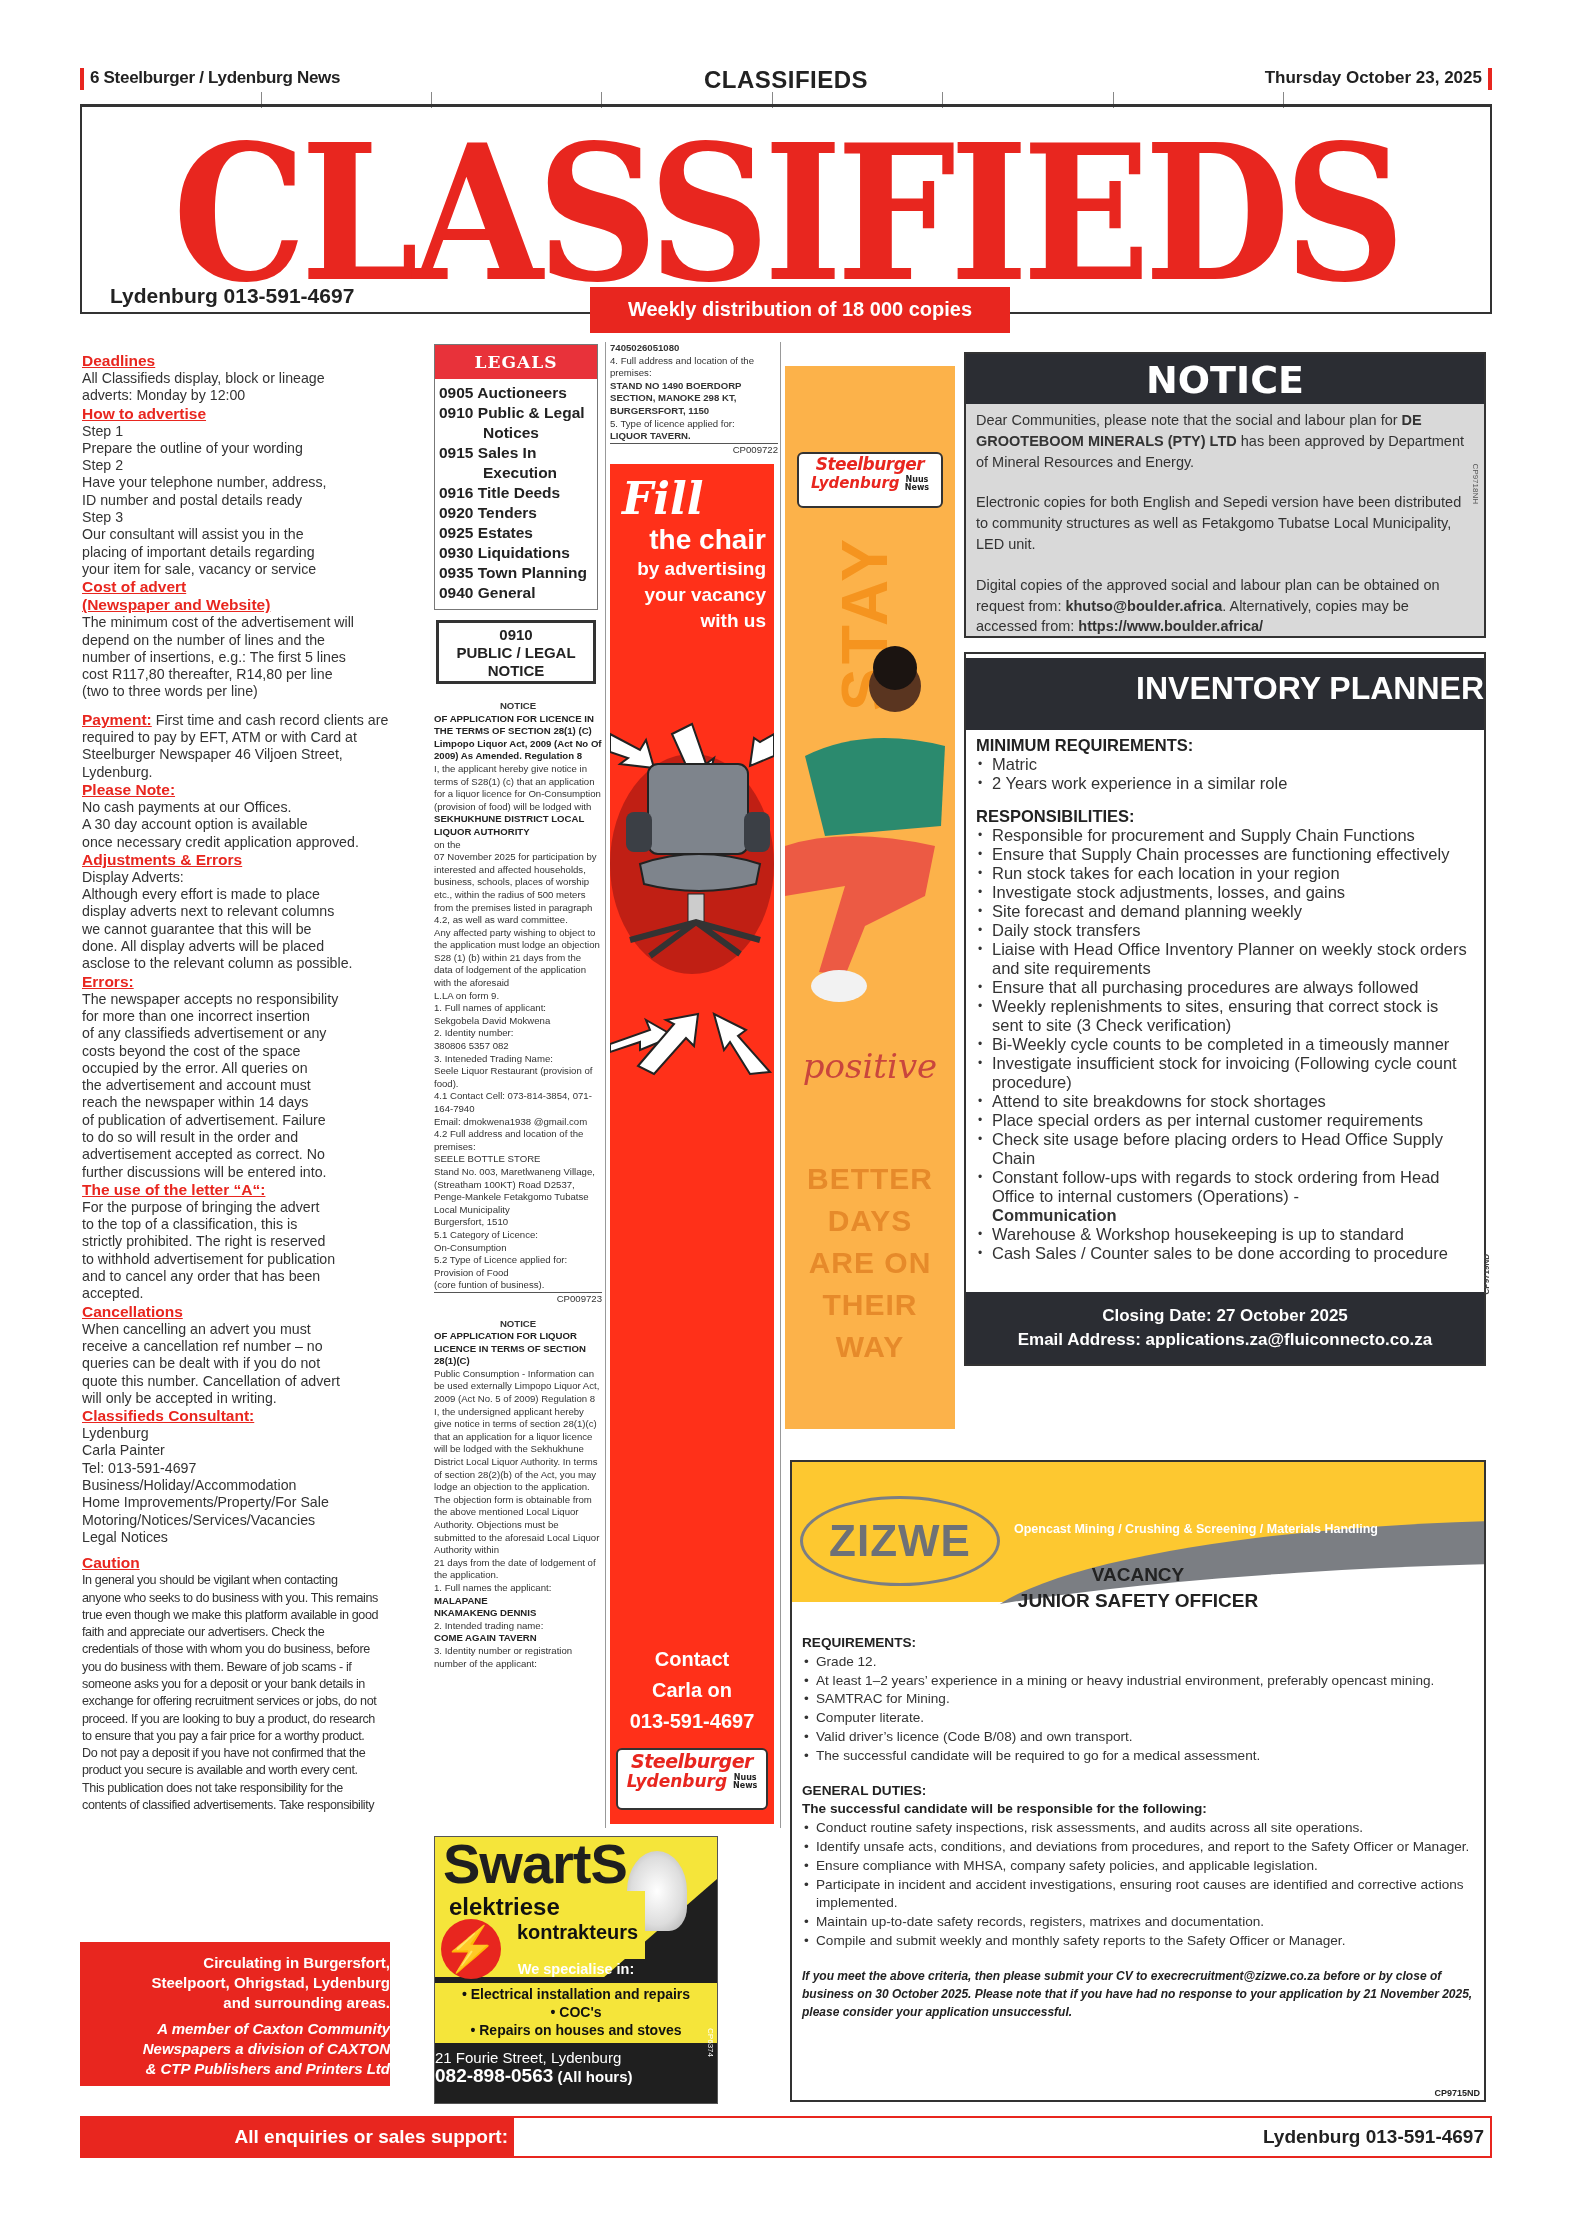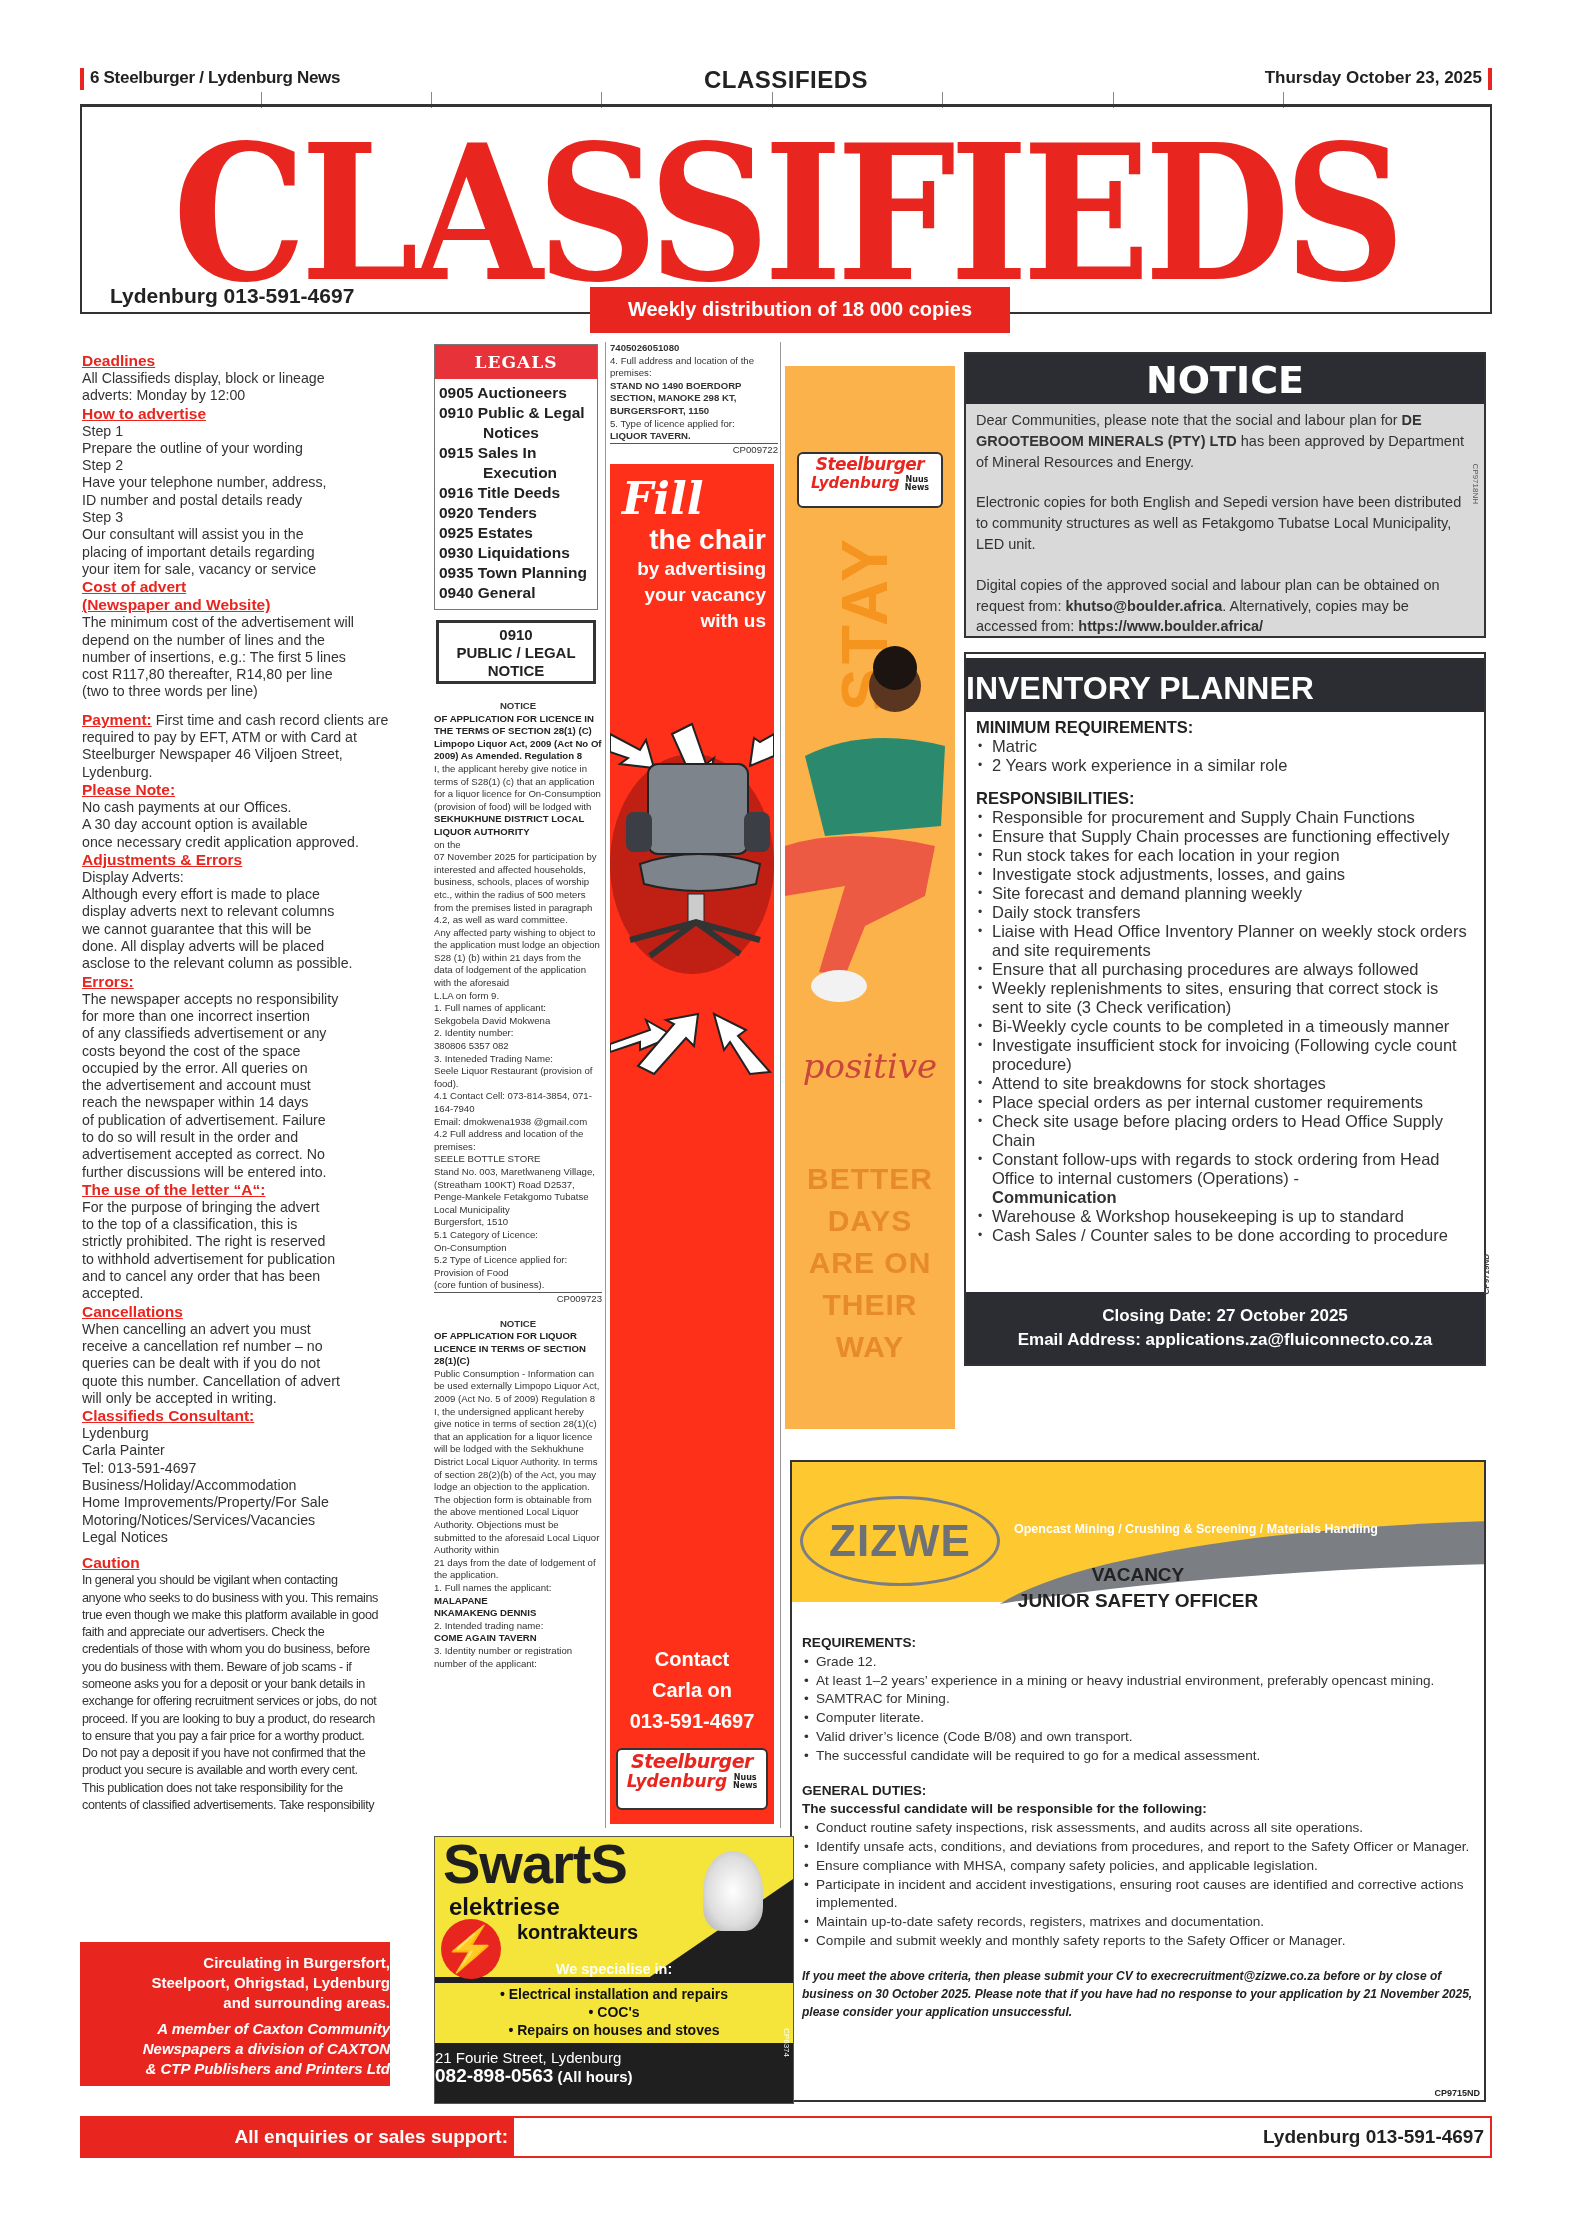--- a/index.html
+++ b/index.html
@@ -59,21 +59,21 @@
 #stayad .pos{position:absolute;left:0;right:0;top:680px;text-align:center;color:#c9463d;font-family:"DejaVu Serif",serif;font-style:italic;font-size:34px}
 #stayad .better{position:absolute;left:0;right:0;top:792px;text-align:center;color:#e68a2a;font-weight:bold;font-size:30px;line-height:42px;letter-spacing:1px}
 
 #noticeBox{left:964px;top:352px;width:522px;height:286px;background:#d9d9d9;border:2px solid #333}
 #noticeBox .hd{background:#2b2d33;color:#fff;text-align:center;font-weight:bold;font-size:38px;height:50px;line-height:52px;font-family:"DejaVu Sans",sans-serif}
 #noticeBox .body{padding:6px 10px 0 10px;font-size:14.5px;line-height:20.8px;color:#333}
 #noticeBox .body p{margin-bottom:20px}
 #noticeBox .ref{position:absolute;right:4px;top:150px;font-size:8px;transform:rotate(90deg);transform-origin:right top;color:#555}
 
 #inv{left:964px;top:652px;width:522px;height:714px;border:2px solid #333;background:#fff}
-#inv .hd{background:#2b2d33;color:#fff;text-align:left;font-weight:bold;font-size:32px;height:54px;line-height:60px;margin-top:4px}
+#inv .hd{background:#2b2d33;color:#fff;text-align:right;font-weight:bold;font-size:32px;height:72px;line-height:60px;margin-top:4px}
 #inv .body{padding:6px 10px;font-size:16.5px;line-height:19px;color:#333}
 #inv h5{font-size:16.5px;font-weight:bold;color:#222}
 #inv ul{list-style:none;margin-bottom:14px}
 #inv li{padding-left:16px;position:relative}
 #inv li:before{content:"•";position:absolute;left:2px;font-size:12px}
 #inv .foot{position:absolute;left:0;right:0;bottom:0;height:72px;background:#2b2d33;color:#fff;text-align:center;font-weight:bold;font-size:17px;line-height:24px;padding-top:12px}
 #inv .ref{position:absolute;right:2px;top:600px;font-size:8px;font-weight:bold;color:#444;transform:rotate(-90deg);transform-origin:right top}
 
 #zizwe{left:790px;top:1460px;width:696px;height:642px;border:2px solid #333;background:#fff;overflow:hidden}
 #zizwe .yel{position:absolute;left:0;top:0;width:100%;height:140px;background:#fdc830}
@@ -83,21 +83,21 @@
 #zizwe .tag{position:absolute;left:222px;top:60px;color:#fff;font-weight:bold;font-size:12.5px}
 #zizwe .title{position:absolute;left:0;right:0;top:100px;text-align:center;font-weight:bold;font-size:19px;line-height:26px;color:#222}
 #zizwe .body{position:absolute;left:10px;top:172px;right:10px;font-size:13.6px;line-height:18.8px;color:#333}
 #zizwe h5{font-size:13.6px;font-weight:bold;color:#222}
 #zizwe ul{list-style:none;margin-bottom:16px}
 #zizwe li{padding-left:14px;position:relative}
 #zizwe li:before{content:"•";position:absolute;left:2px}
 #zizwe .apply{font-style:italic;font-weight:bold;font-size:12px;line-height:18px;color:#222}
 #zizwe .ref{position:absolute;right:4px;bottom:2px;font-size:9px;font-weight:bold}
 
-#swarts{left:434px;top:1836px;width:360px;height:268px;background:#1f1f1f;overflow:hidden;border:1px solid #555}
+#swarts{left:434px;top:1836px;width:284px;height:268px;background:#1f1f1f;overflow:hidden;border:1px solid #555}
 #swarts .ytop{position:absolute;left:0;top:0;width:100%;height:140px;background:#f5e53a;clip-path:polygon(0 0,100% 0,100% 30%,60% 100%,0 100%)}
 #swarts .name{position:absolute;left:8px;top:-6px;font-size:56px;font-weight:bold;color:#f5e53a;letter-spacing:-1px}
 #swarts .ybox{position:absolute;left:10px;top:54px;width:200px;height:68px;background:#f5e53a}
 #swarts .el{position:absolute;left:14px;top:56px;font-size:24px;color:#111;font-weight:bold}
 #swarts .ko{position:absolute;left:82px;top:84px;font-size:20px;color:#111;font-weight:bold}
 #swarts .bolt{position:absolute;left:6px;top:82px;width:60px;height:60px;border-radius:50%;background:#e8261f;color:#f5e53a;font-size:44px;line-height:60px;text-align:center}
 #swarts .bulb{position:absolute;right:30px;top:14px;width:60px;height:80px;border-radius:50% 50% 30% 30%;background:radial-gradient(#fff,#ddd 60%,#aaa)}
 #swarts .spec{position:absolute;left:0;right:0;top:124px;text-align:center;color:#fff;font-weight:bold;font-size:14.5px}
 #swarts .list{position:absolute;left:0;right:0;top:146px;height:60px;background:#f5e53a;text-align:center;font-weight:bold;font-size:14px;line-height:18px;color:#111;padding-top:2px}
 #swarts .addr{position:absolute;left:0;right:0;top:212px;text-align:left;color:#fff;font-size:15px;line-height:18px}

